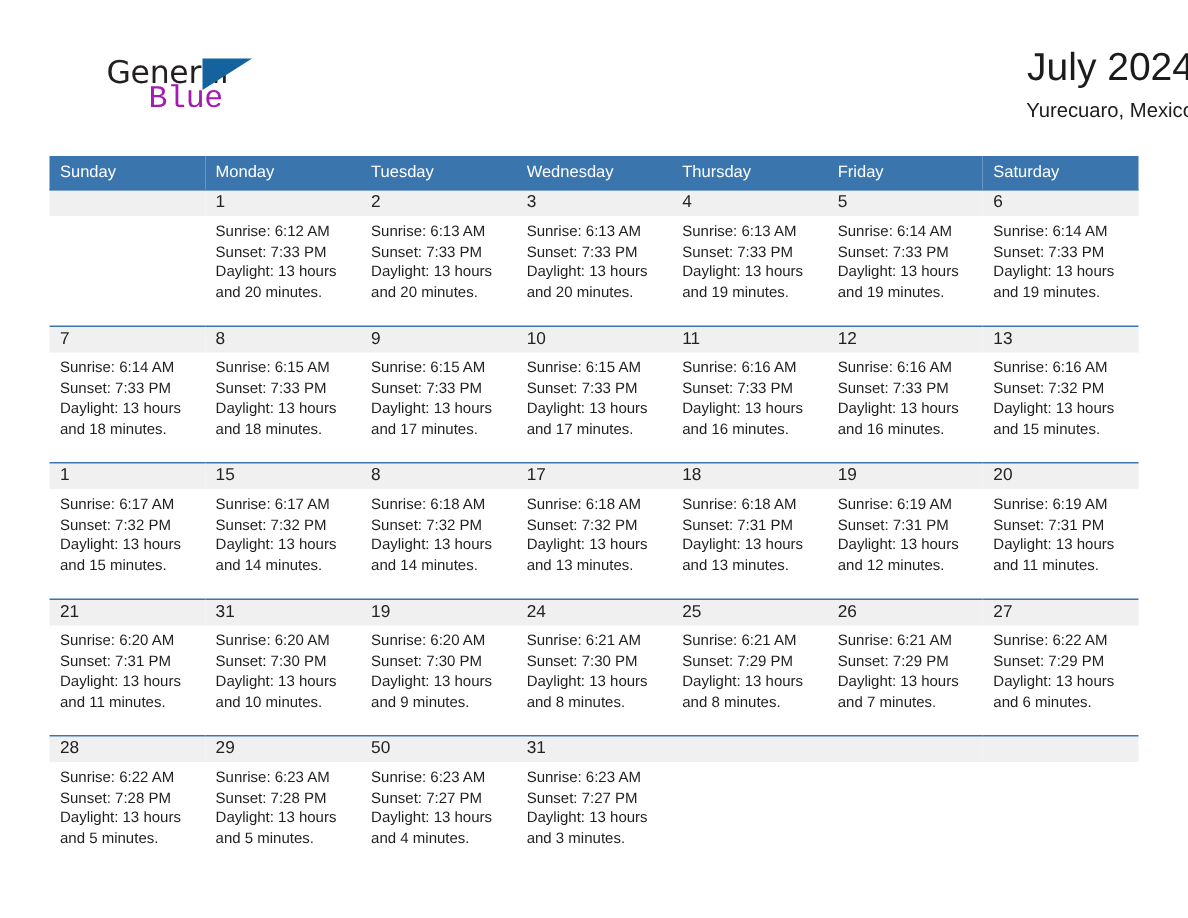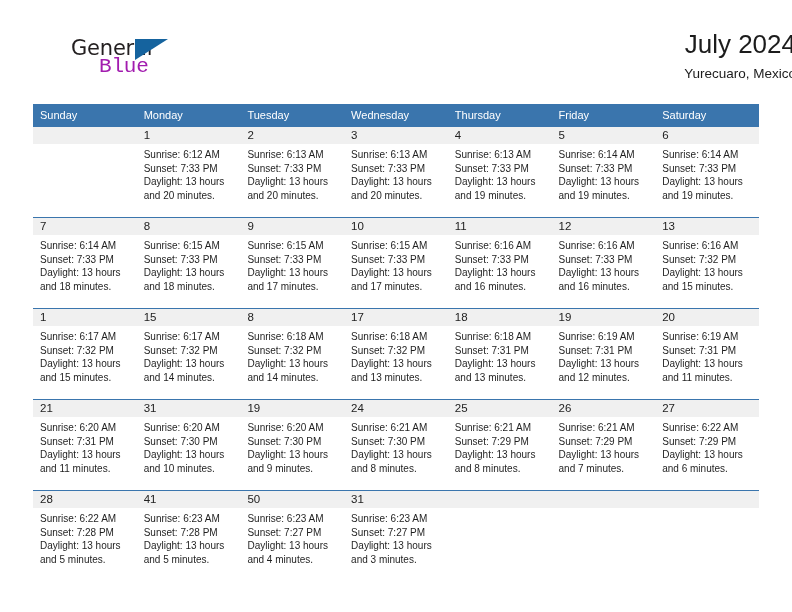--- a/index.html
+++ b/index.html
@@ -434,21 +434,21 @@
           <td>
             <div class="daynum">28</div>
             <div class="cell-body">
               <div>Sunrise: 6:22 AM</div>
               <div>Sunset: 7:28 PM</div>
               <div>Daylight: 13 hours</div>
               <div>and 5 minutes.</div>
             </div>
           </td>
           <td>
-            <div class="daynum">41</div>
+            <div class="daynum">29</div>
             <div class="cell-body">
               <div>Sunrise: 6:23 AM</div>
               <div>Sunset: 7:28 PM</div>
               <div>Daylight: 13 hours</div>
               <div>and 5 minutes.</div>
             </div>
           </td>
           <td>
             <div class="daynum">50</div>
             <div class="cell-body">

